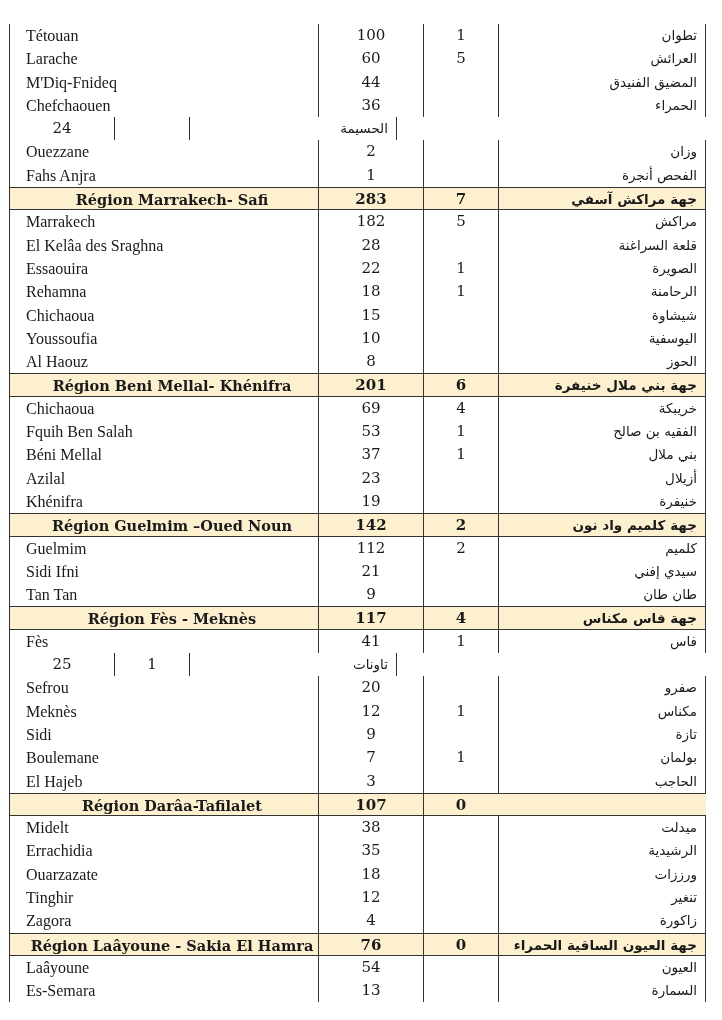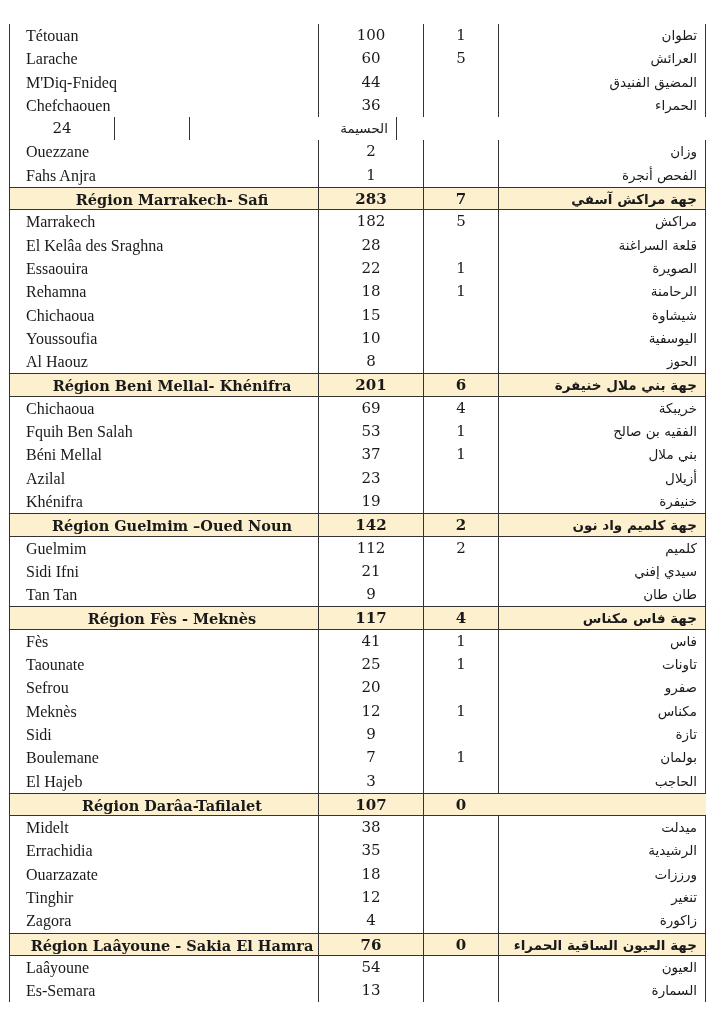--- a/index.html
+++ b/index.html
@@ -176,21 +176,20 @@
       <div class="cell c-deaths num">4</div>
       <div class="cell c-ar">جهة فاس مكناس</div>
     </div>
     <div class="row">
       <div class="cell c-fr">Fès</div>
       <div class="cell c-cases num">41</div>
       <div class="cell c-deaths num">1</div>
       <div class="cell c-ar">فاس</div>
     </div>
     <div class="row">
-      <div class="cell c-fr">Taounate</div>
       <div class="cell c-cases num">25</div>
       <div class="cell c-deaths num">1</div>
       <div class="cell c-ar">تاونات</div>
     </div>
     <div class="row">
       <div class="cell c-fr">Sefrou</div>
       <div class="cell c-cases num">20</div>
       <div class="cell c-deaths num"></div>
       <div class="cell c-ar">صفرو</div>
     </div>

